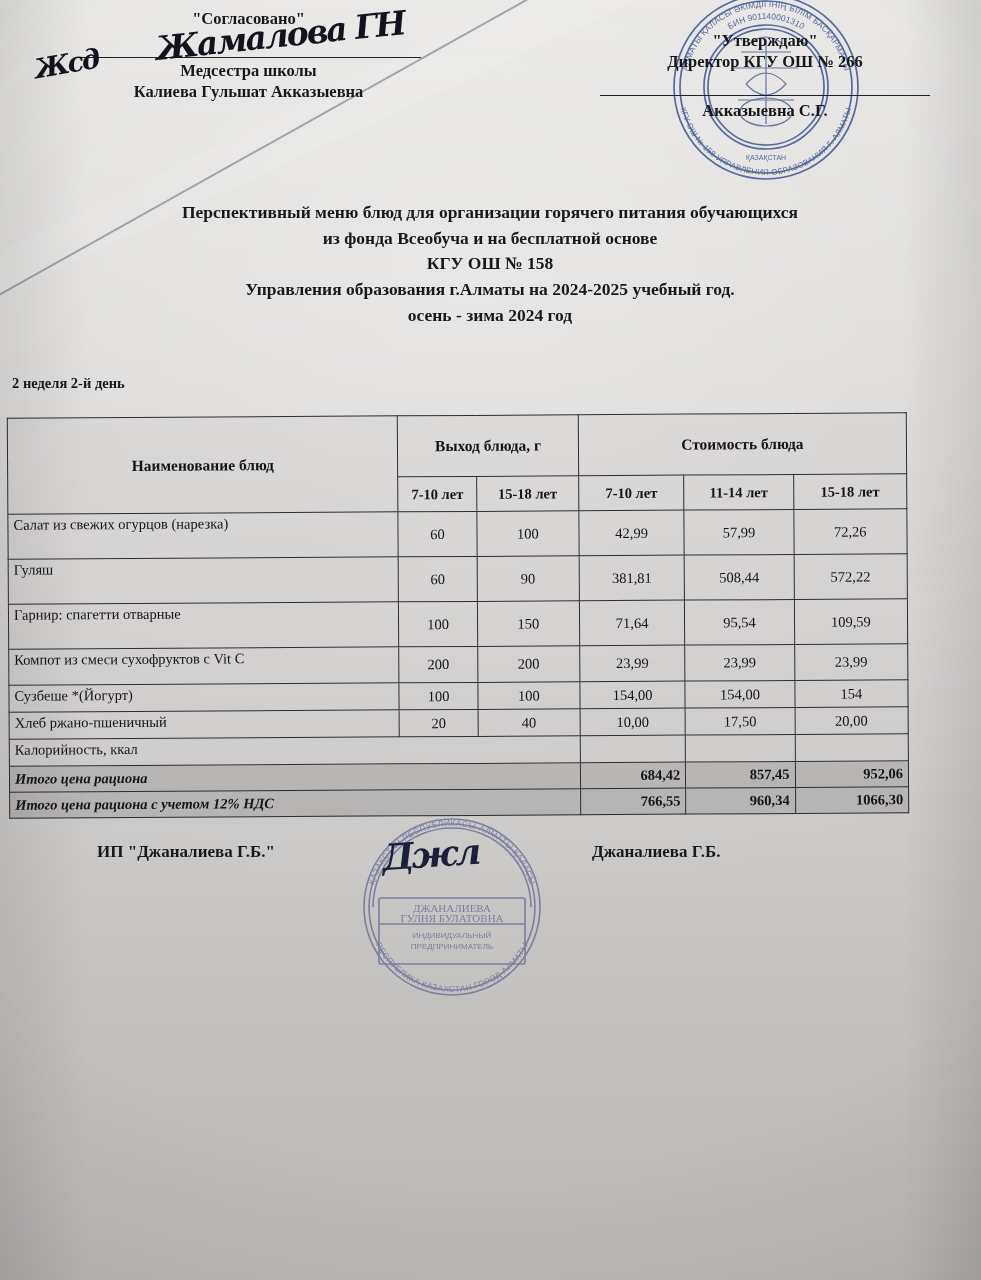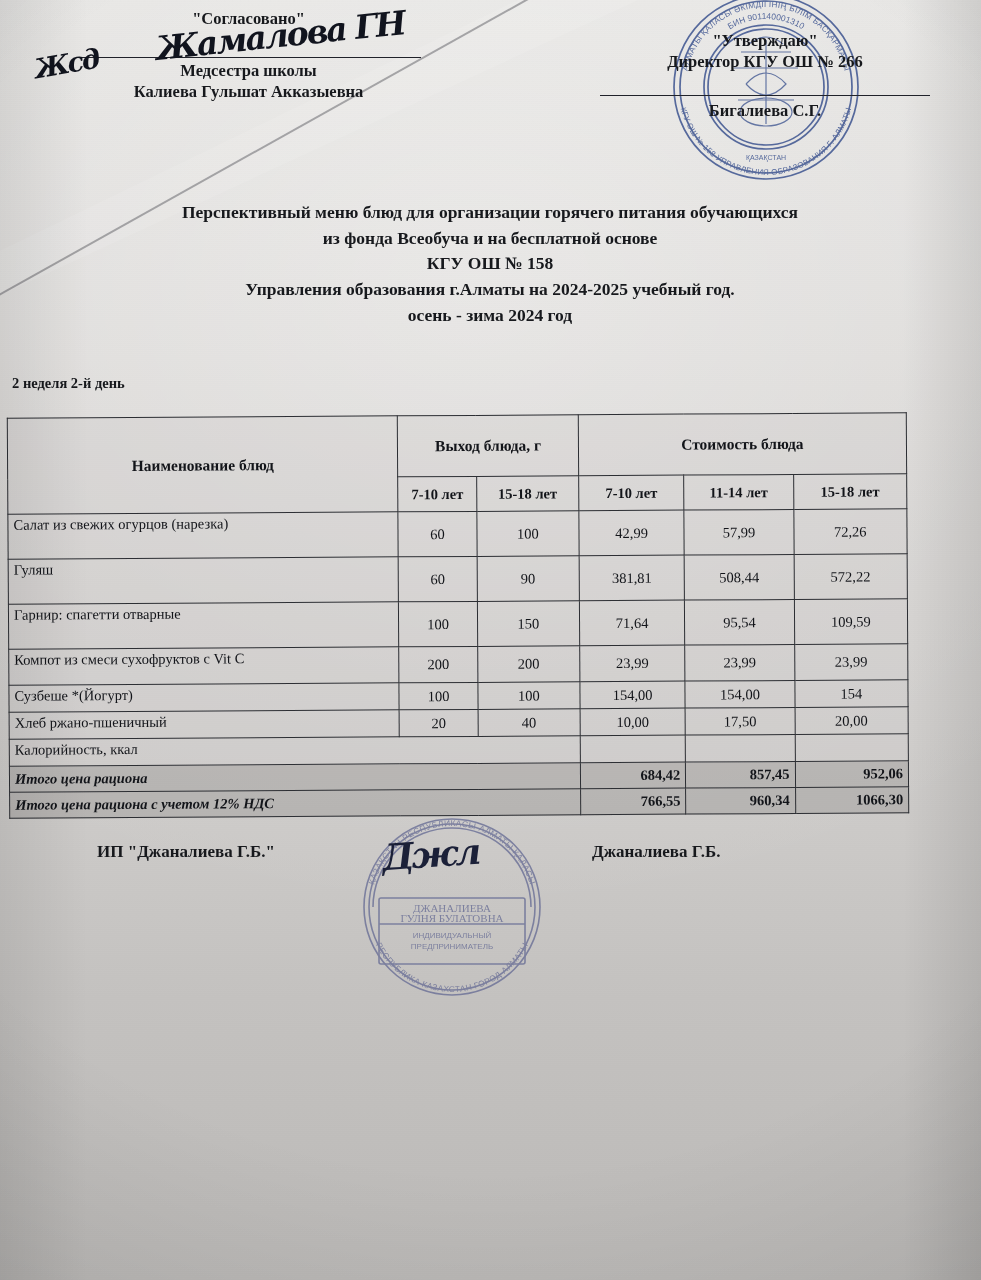--- a/index.html
+++ b/index.html
@@ -183,21 +183,21 @@
       <path d="M103 52 q17 -14 34 0"></path>
       <ellipse cx="120" cy="120" rx="26" ry="14"></ellipse>
       <path d="M100 92 q20 -22 40 0 q-20 22 -40 0"></path>
     </g>
   </svg>
 
   <div class="hdr-right">
     <div>"Утверждаю"</div>
     <div>Директор КГУ ОШ № 266</div>
     <div class="rule"></div>
-    <div>Бигалиева С.Г.</div>
+    <div>Акказыевна С.Г.</div>
   </div>
 
   <div class="title">
     <div>Перспективный меню блюд для организации горячего питания обучающихся</div>
     <div>из фонда Всеобуча и на бесплатной основе</div>
     <div>КГУ ОШ № 158</div>
     <div>Управления образования г.Алматы на 2024-2025 учебный год.</div>
     <div>осень - зима  2024 год</div>
   </div>
 

